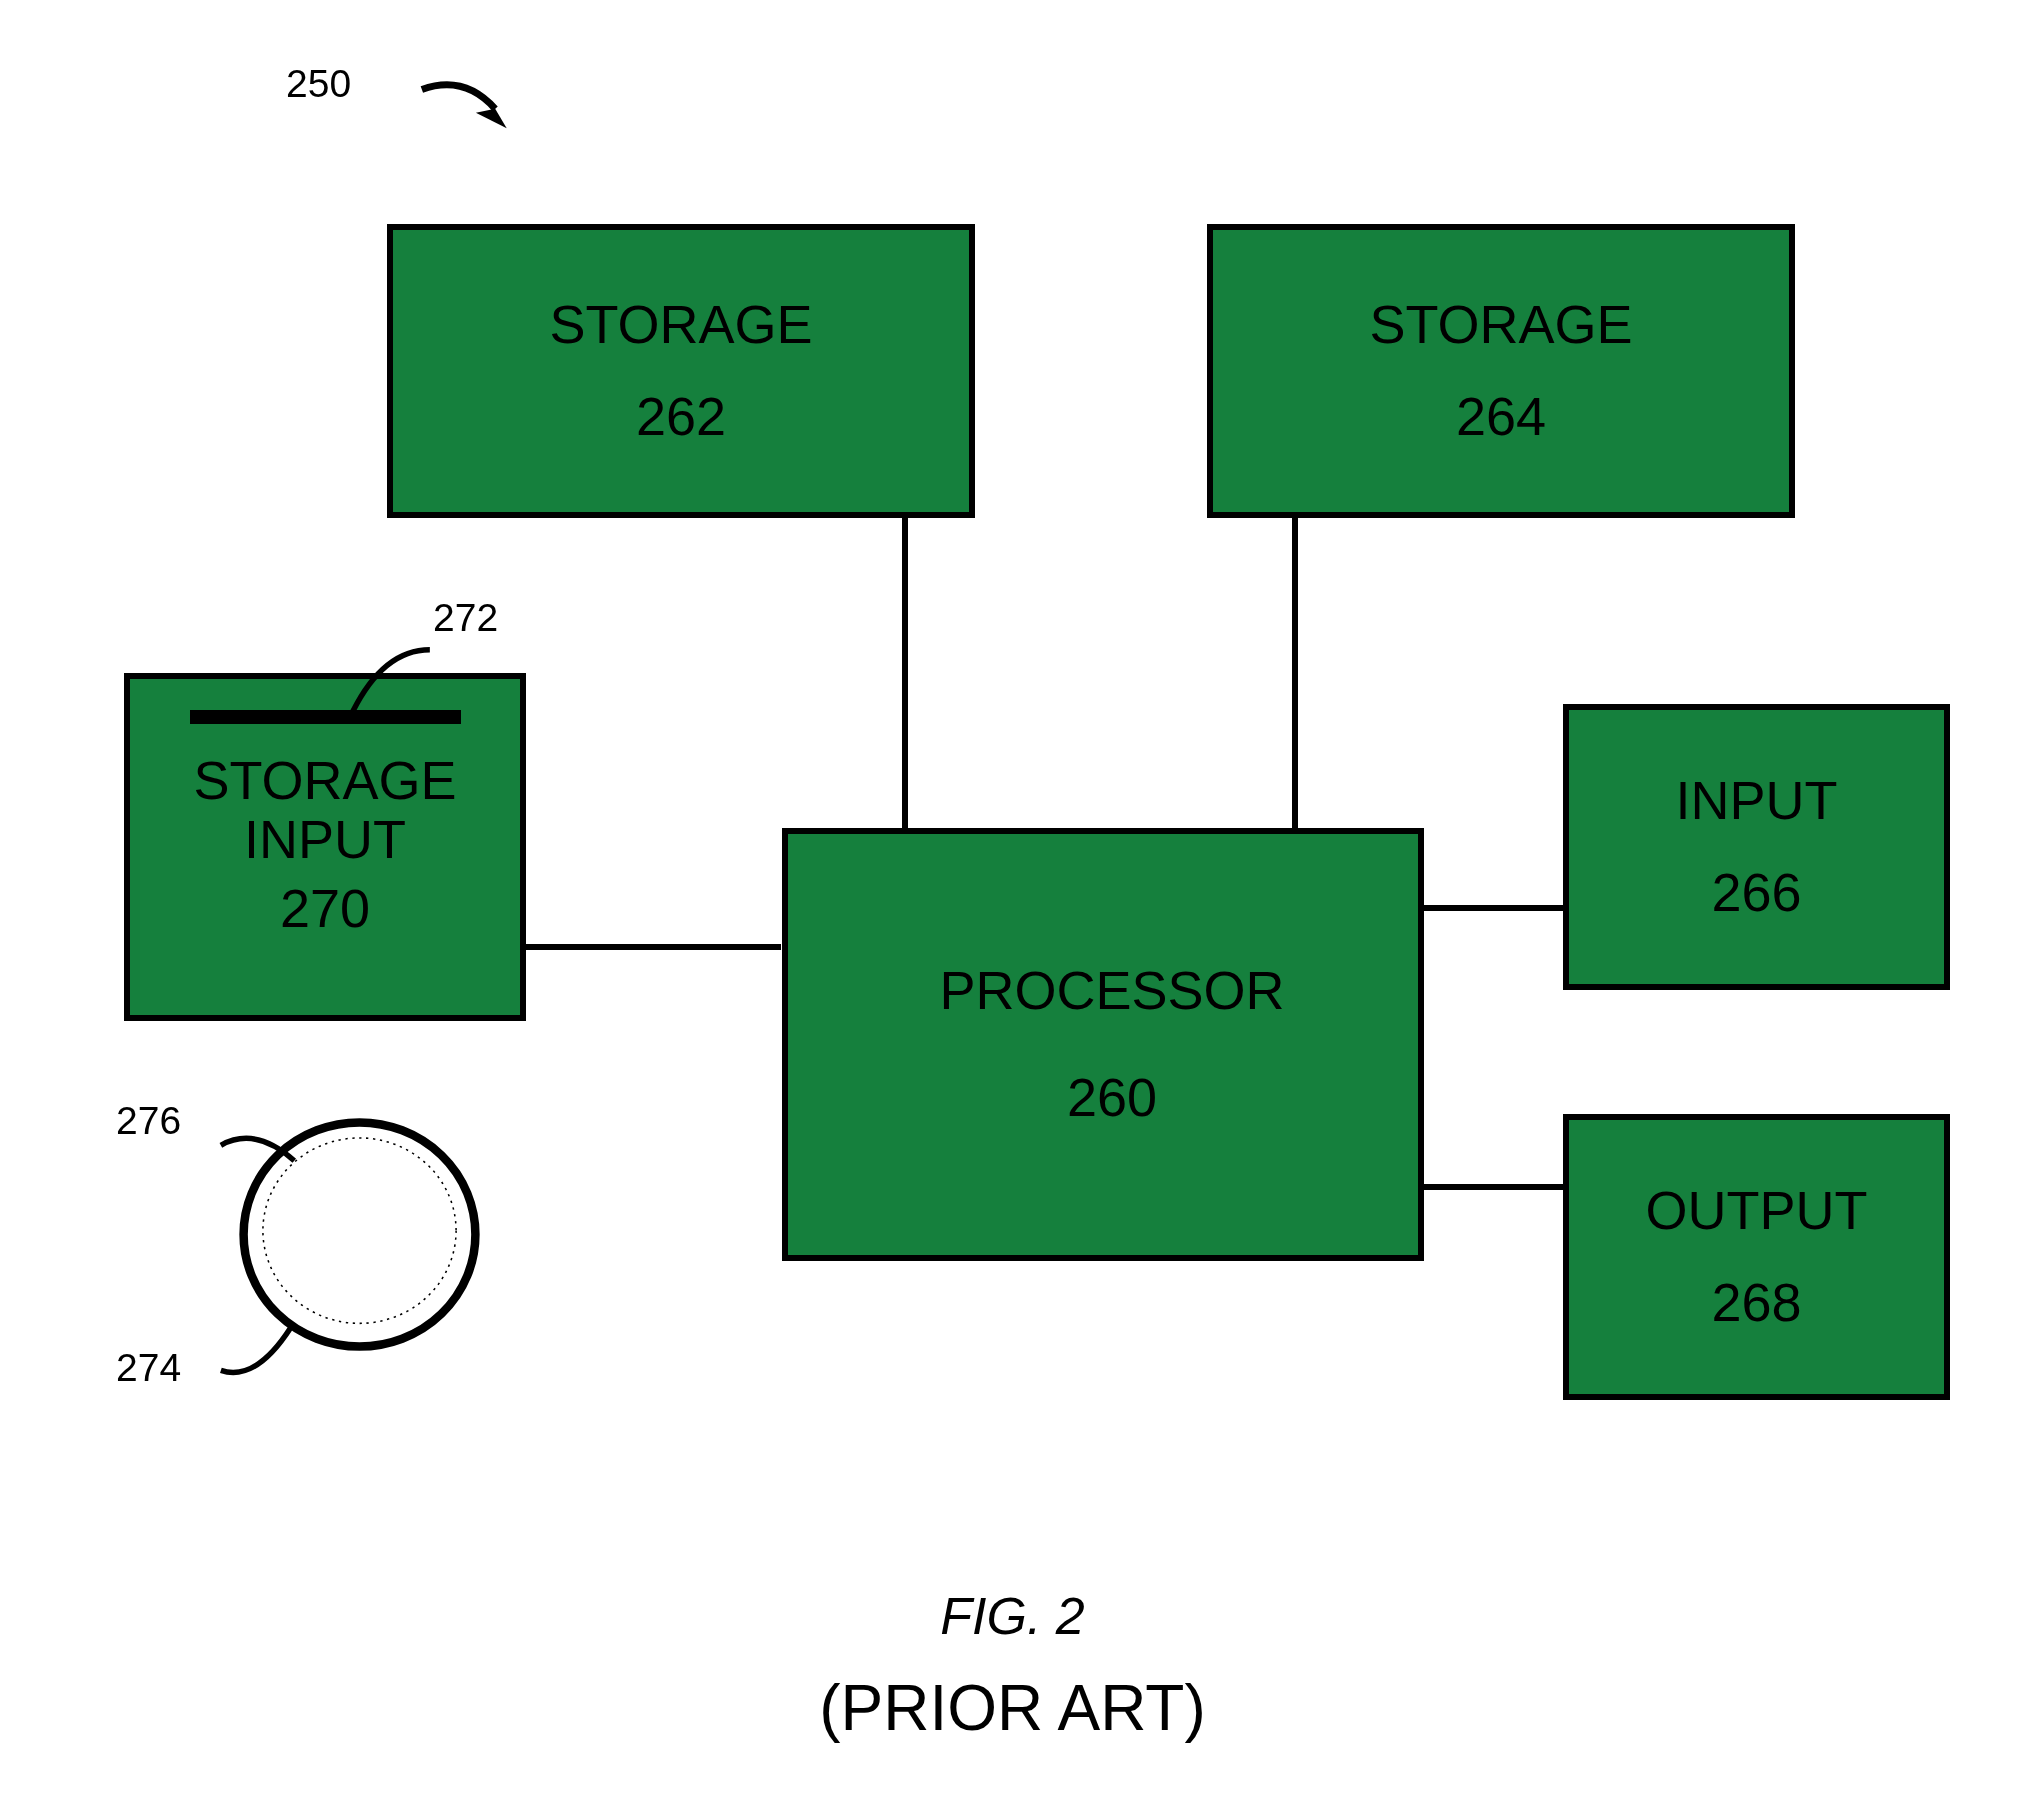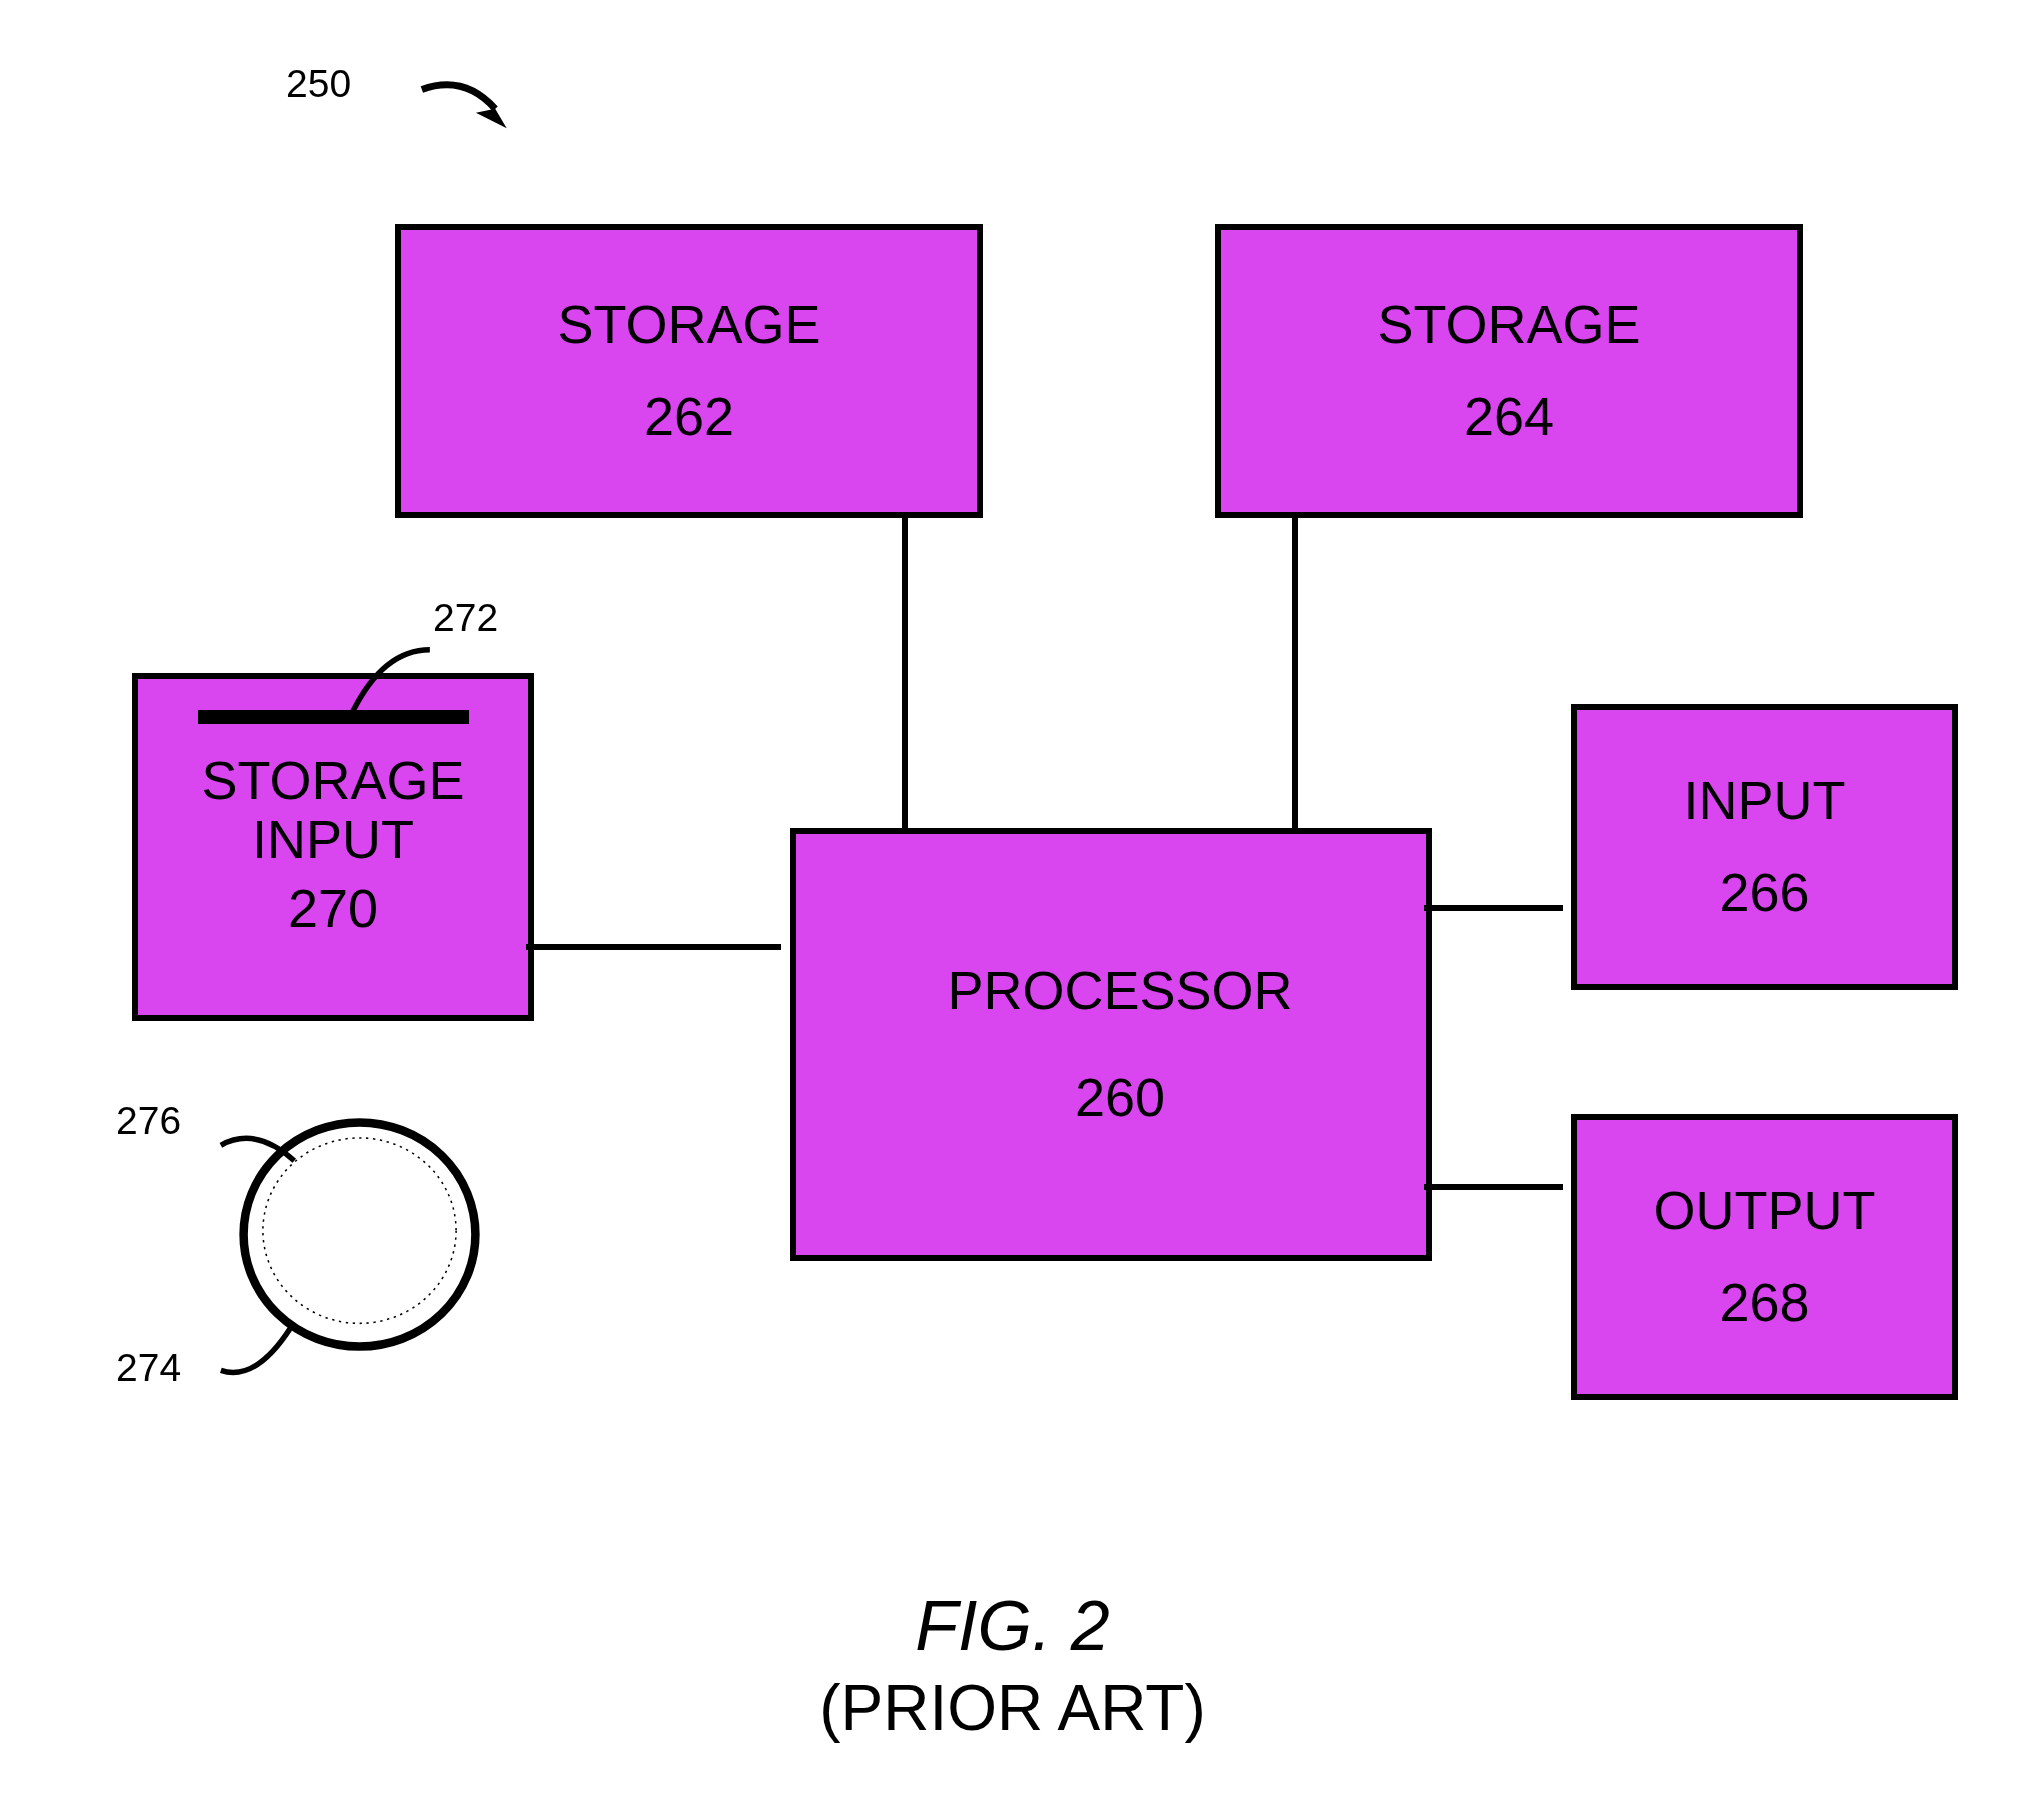--- a/index.html
+++ b/index.html
@@ -9,46 +9,45 @@
     font-family: Arial, Helvetica, sans-serif;
   }
   .canvas {
     position: relative;
     width: 2025px;
     height: 1813px;
   }
   .box {
     position: absolute;
     border: 6.2px solid #000;
-    background: #d946ef;
+    background: #15803d;
     display: flex;
     flex-direction: column;
     align-items: center;
     justify-content: center;
     box-sizing: border-box;
-    margin-left: 8px;
   }
   .box-label {
     font-size: 54px;
     text-align: center;
     line-height: 1.1;
     margin-bottom: 31px;
   }
   .box-num {
     font-size: 54px;
     text-align: center;
   }
   .ref-label {
     position: absolute;
     font-size: 39px;
     white-space: nowrap;
   }
   .figure-title {
     position: absolute;
-    font-size: 70px;
+    font-size: 52px;
     font-style: italic;
     text-align: center;
   }
   .figure-sub {
     position: absolute;
     font-size: 64px;
     text-align: center;
   }
   .line {
     position: absolute;

